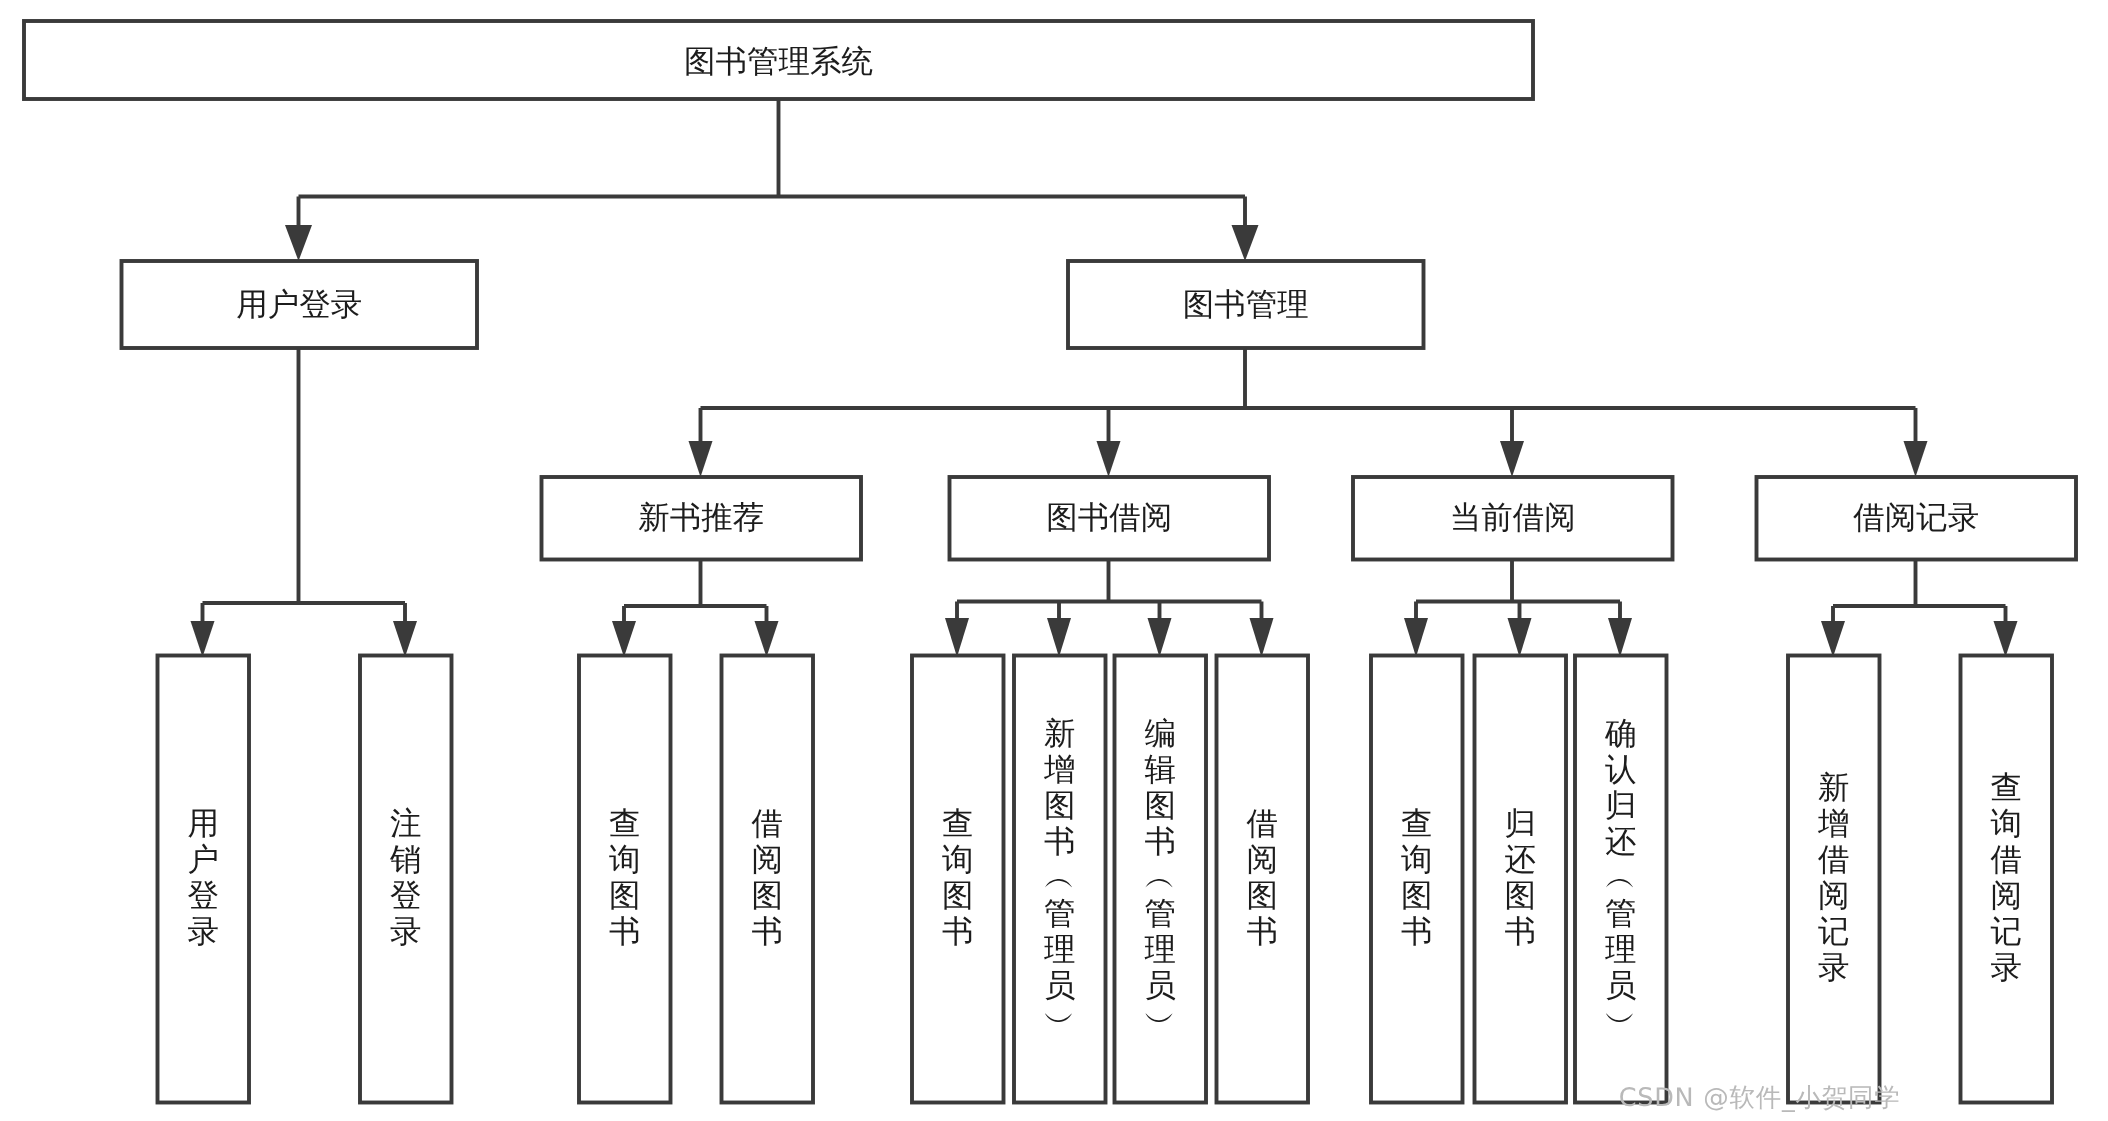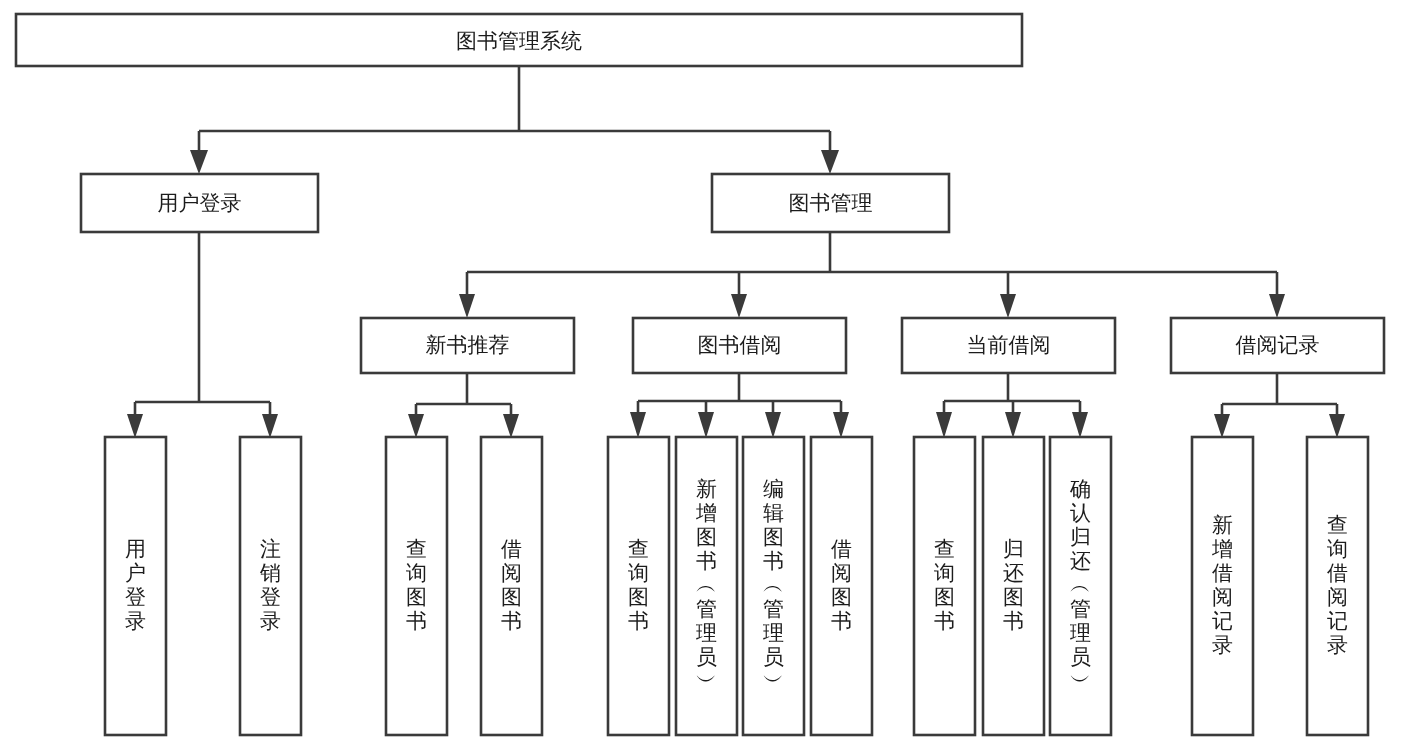--- a/index.html
+++ b/index.html
@@ -216,13 +216,14 @@
   <div class="vlabel" style="left:743px; top:437px; width:61px; height:298px;"><span>编</span><span>辑</span><span>图</span><span>书</span><span>︵</span><span>管</span><span>理</span><span>员</span><span>︶</span></div>
   <div class="vlabel" style="left:811px; top:437px; width:61px; height:298px;"><span>借</span><span>阅</span><span>图</span><span>书</span></div>
 
   <div class="vlabel" style="left:914px; top:437px; width:61px; height:298px;"><span>查</span><span>询</span><span>图</span><span>书</span></div>
   <div class="vlabel" style="left:983px; top:437px; width:61px; height:298px;"><span>归</span><span>还</span><span>图</span><span>书</span></div>
   <div class="vlabel" style="left:1050px; top:437px; width:61px; height:298px;"><span>确</span><span>认</span><span>归</span><span>还</span><span>︵</span><span>管</span><span>理</span><span>员</span><span>︶</span></div>
 
   <div class="vlabel" style="left:1192px; top:437px; width:61px; height:298px;"><span>新</span><span>增</span><span>借</span><span>阅</span><span>记</span><span>录</span></div>
   <div class="vlabel" style="left:1307px; top:437px; width:61px; height:298px;"><span>查</span><span>询</span><span>借</span><span>阅</span><span>记</span><span>录</span></div>
 
+  <div class="watermark">CSDN @软件_小贺同学</div>
 </div>
 
 </body></html>

